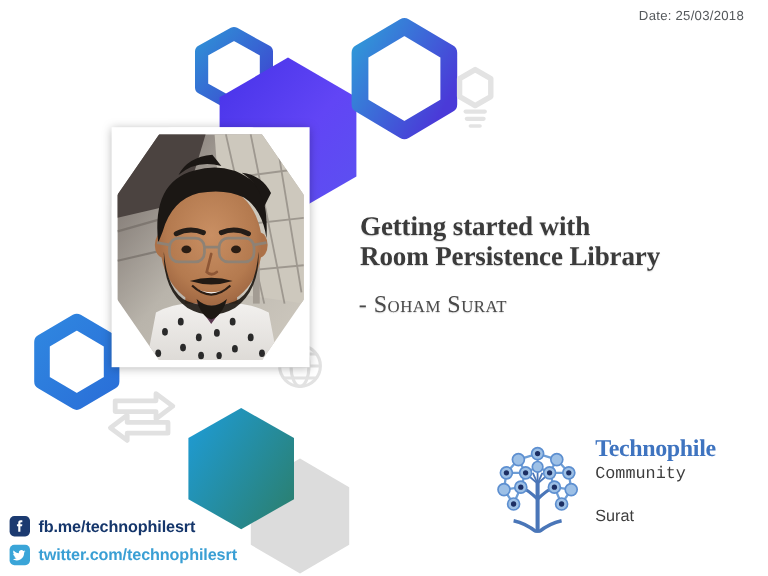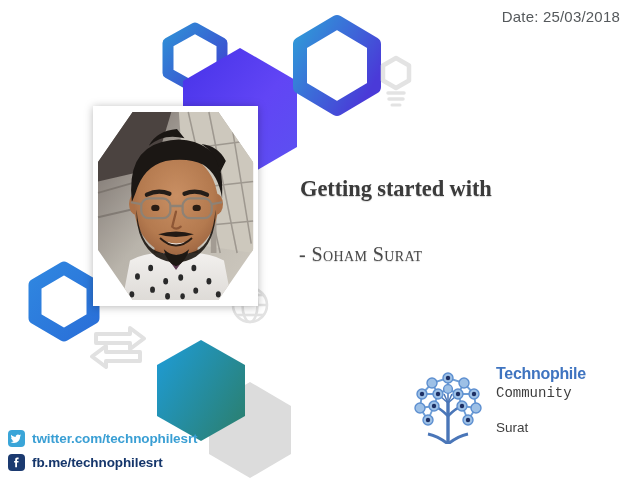--- a/index.html
+++ b/index.html
@@ -7,21 +7,21 @@
     width:640px;height:480px;overflow:hidden;
     background:#ffffff;
     font-family:"Liberation Sans", sans-serif;
     position:relative;
   }
   #slide{position:absolute;left:0;top:0;width:640px;height:480px;background:#fff;overflow:hidden;}
 
   
   .date{
     position:absolute;right:20px;top:8px;
-    font-size:15px;color:#55595c;letter-spacing:.2px;
+    font-size:11px;color:#55595c;letter-spacing:.2px;
     font-family:"Liberation Sans", sans-serif;
   }
 
   
   .deco{position:absolute;left:0;top:0;width:640px;height:480px;}
 
   
   .photo-wrap{
     position:absolute;left:93px;top:106px;width:165px;height:200px;
   }
@@ -57,21 +57,21 @@
   .sicon.tw{background:#3aa5d8;}
   .sicon svg{display:block;}
   .slabel{font-size:13.5px;font-weight:bold;margin-left:7px;letter-spacing:-.1px;}
   .slabel.fb{color:#15366b;}
   .slabel.tw{color:#3a9fd4;}
 
   
   .logo{position:absolute;left:404px;top:356px;display:flex;align-items:center;}
   .logo-mark{width:88px;height:88px;flex:0 0 auto;position:relative;}
   .logo-text{margin-left:4px;line-height:1;}
-  .logo-brand{font-size:16px;font-weight:bold;color:#3f74c0;letter-spacing:-.3px;font-family:Liberation Sans, sans-serif;}
+  .logo-brand{font-size:20px;font-weight:bold;color:#3f74c0;letter-spacing:-.3px;font-family:Liberation Serif, serif;}
   .logo-sub{font-size:14px;color:#3d3d3d;margin-top:4px;font-family:Liberation Mono, monospace;}
   .logo-sub2{font-size:13.5px;color:#3d3d3d;margin-top:21px;font-family:Liberation Sans, sans-serif;}
   .logo-reflect{
     position:absolute;left:404px;top:441px;width:88px;height:36px;
     transform:scaleY(-1);opacity:.20;
     -webkit-mask-image:linear-gradient(to top, transparent 0%, #000 95%);
             mask-image:linear-gradient(to top, transparent 0%, #000 95%);
     pointer-events:none;
   }
 </style>
@@ -273,39 +273,40 @@
           <path d="M41 104 Q40 138 62 154 Q83 166 104 154 Q126 138 125 104
                    Q122 140 104 148 Q83 156 62 148 Q44 140 41 104 Z" fill="#201a15" opacity=".92"></path>
           <path d="M70 146 Q83 158 97 146 Q92 162 83 164 Q74 162 70 146 Z" fill="#1d1813"></path>
         </g>
       </g>
     </svg>
   </div>
 
   <div class="title">
     <span>Getting started with</span>
+    <span class="l2">Room Persistence Library</span>
   </div>
   <div class="author">- Soham Surat</div>
 
   <div class="social">
+    <div class="srow">
+      <span class="sicon fb">
+        <svg width="17" height="17" viewBox="0 0 17 17">
+            <path d="M10.6 5.3h-1.1c-.3 0-.5.2-.5.6v1h1.6l-.2 1.7H9v4.6H7.2V8.6H6.1V6.9h1.1V5.7c0-1.3.7-2.1 2-2.1h1.4z" fill="#ffffff"></path>
+          </svg>
+      </span>
+      <span class="slabel fb">fb.me/technophilesrt</span>
+    </div>
     <div class="srow">
       <span class="sicon tw">
         <svg width="17" height="17" viewBox="0 0 17 17">
             <path d="M13.2 5.4c-.4.2-.8.3-1.2.4.4-.3.7-.7.9-1.2-.4.3-.9.4-1.4.5-.4-.4-1-.7-1.6-.7-1.2 0-2.2 1-2.2 2.2 0 .2 0 .3.1.5-1.8-.1-3.4-1-4.5-2.3-.2.3-.3.7-.3 1.1 0 .8.4 1.4 1 1.8-.4 0-.7-.1-1-.3 0 1.1.8 2 1.8 2.2-.2.1-.4.1-.6.1-.1 0-.3 0-.4-.1.3.9 1.1 1.5 2 1.5-.7.6-1.7.9-2.7.9h-.5c1 .6 2.1 1 3.3 1 4 0 6.2-3.3 6.2-6.2v-.3c.4-.3.8-.7 1.1-1.1z" fill="#ffffff"></path>
           </svg>
       </span>
       <span class="slabel tw">twitter.com/technophilesrt</span>
-    </div>
-    <div class="srow">
-      <span class="sicon fb">
-        <svg width="17" height="17" viewBox="0 0 17 17">
-            <path d="M10.6 5.3h-1.1c-.3 0-.5.2-.5.6v1h1.6l-.2 1.7H9v4.6H7.2V8.6H6.1V6.9h1.1V5.7c0-1.3.7-2.1 2-2.1h1.4z" fill="#ffffff"></path>
-          </svg>
-      </span>
-      <span class="slabel fb">fb.me/technophilesrt</span>
     </div>
   </div>
 
   <div class="logo">
     <span class="logo-mark">
       <svg viewBox="0 0 88 88" width="88" height="88" xmlns="http://www.w3.org/2000/svg">
         <g stroke="#6e9ed6" stroke-width="1.9" fill="none">
 
           <path d="M44 88 L44 46" stroke="#4a76b8" stroke-width="3.4"></path>
           <path d="M44 88 Q34 80 24 78" stroke="#4a76b8" stroke-width="3"></path>

